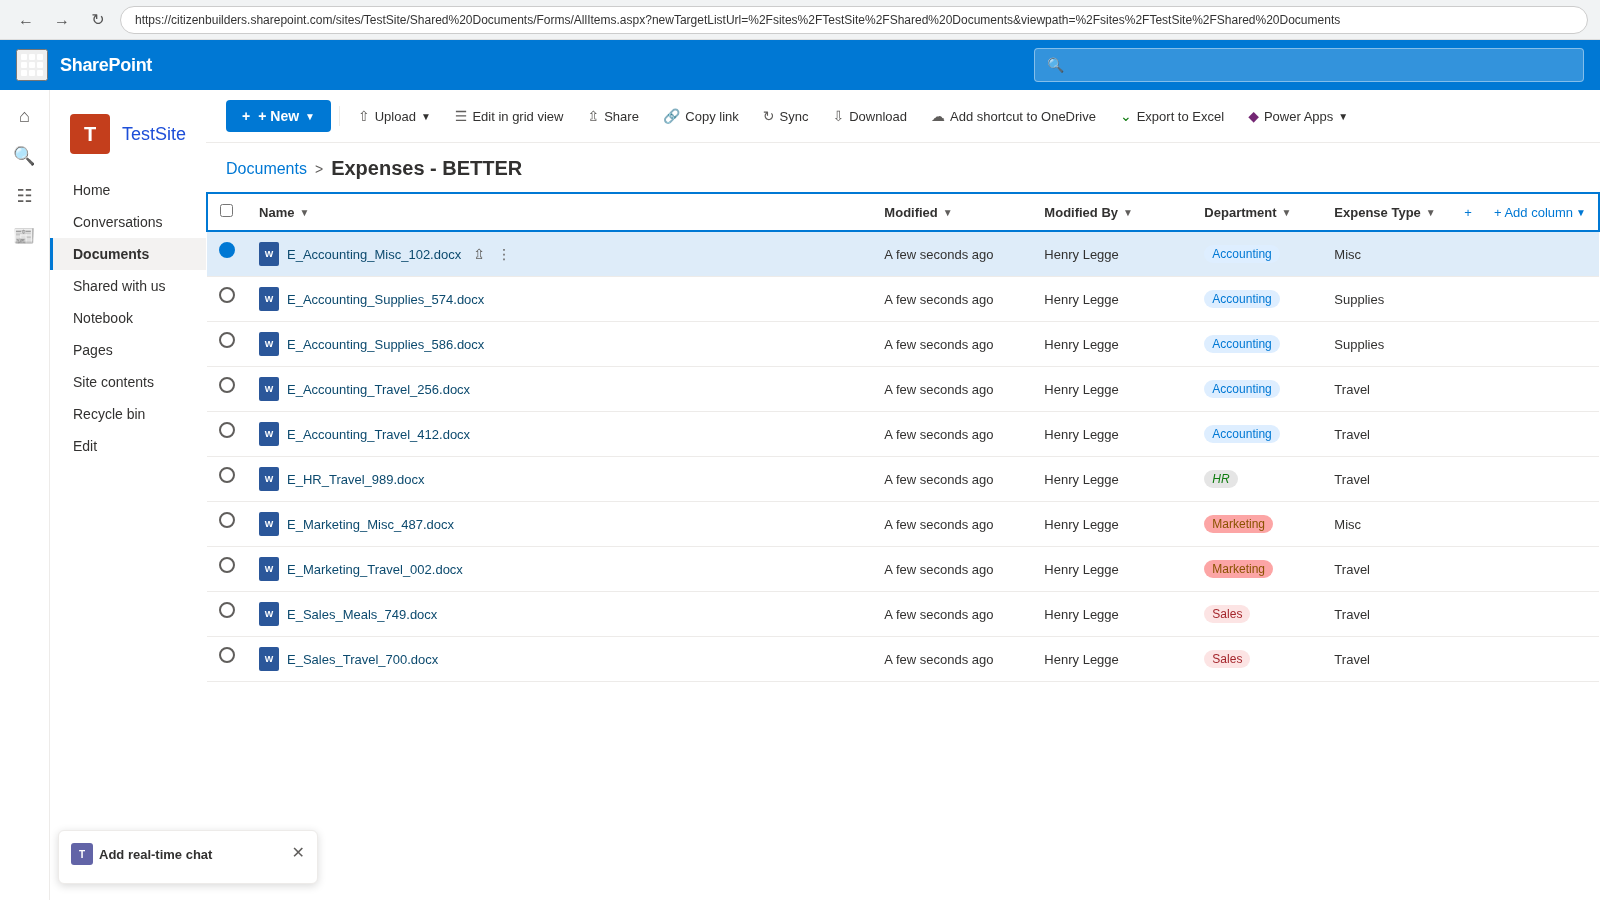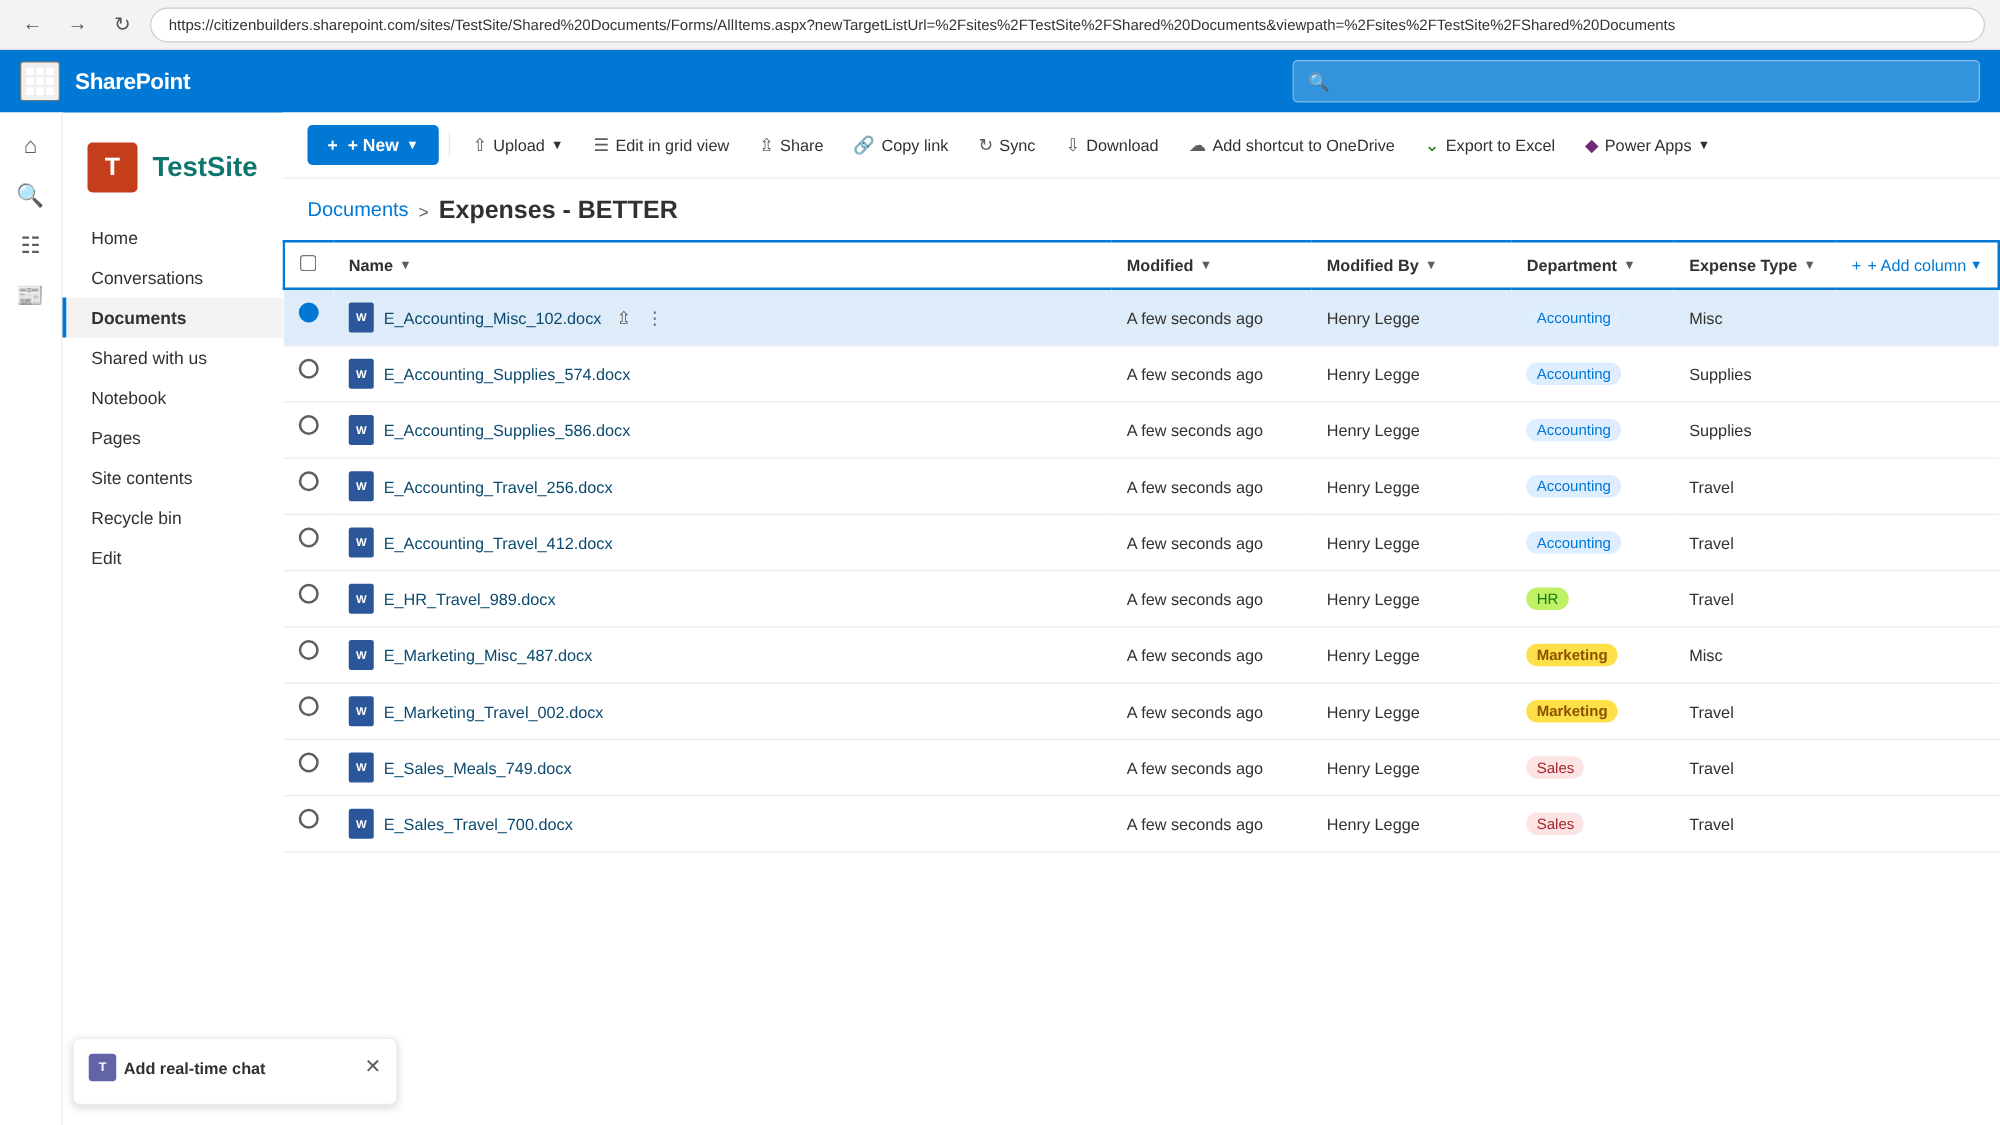--- a/index.html
+++ b/index.html
@@ -126,21 +126,21 @@
       display: flex; align-items: center; gap: 12px;
       padding: 16px 20px 20px;
     }
     .site-logo-icon {
       width: 40px; height: 40px;
       background: #c43e1c;
       border-radius: 4px;
       display: flex; align-items: center; justify-content: center;
       color: #fff; font-weight: 700; font-size: 20px;
     }
-    .site-name { font-size: 22px; font-weight: 700; color: #0f766e; }
+    .site-name { font-size: 18px; font-weight: 400; color: #1d4ed8; }
 
     .nav-item {
       padding: 8px 20px;
       cursor: pointer;
       color: #323130;
       font-size: 14px;
       border-left: 3px solid transparent;
     }
     .nav-item.active {
       font-weight: 600;
@@ -258,22 +258,22 @@
     .file-link { color: #0c4a6e; cursor: pointer; }
 
     .tag {
       display: inline-block;
       padding: 2px 8px;
       border-radius: 10px;
       font-size: 12px;
       font-weight: 500;
     }
     .tag-accounting { background: #deeeff; color: #0078d4; }
-    .tag-hr { background: #bef264; color: #107c10; }
-    .tag-marketing { background: #fde047; color: #8a5200; font-weight: bold; }
+    .tag-hr { background: #e5e5e5; color: #107c10; font-style: italic; }
+    .tag-marketing { background: #fca5a5; color: #8a5200; }
     .tag-sales { background: #fce4e4; color: #a4262c; }
 
     .sort-icon { font-size: 10px; color: #605e5c; margin-left: 3px; }
     .add-col-btn {
       background: transparent;
       border: none;
       cursor: pointer;
       color: #0078d4;
       font-size: 13px;
       padding: 0;
@@ -500,21 +500,21 @@
             </th>
             <th class="col-exptype">
               <div class="th-sort">
                 <span>Expense Type</span>
                 <span class="sort-icon">▼</span>
               </div>
             </th>
             <th class="col-addcol">
               <button class="add-col-btn">
                 <span>+</span>
-                <span style="margin-left:2px;">+ Add column</span>
+                <span style="margin-left:19px;">+ Add column</span>
                 <span style="font-size:10px;">▼</span>
               </button>
             </th>
           </tr>
         </thead>
         <tbody id="table-body">
         <tr class="selected">
               <td class="checkbox-cell">
                 <div class="row-radio" style="background: rgb(0, 120, 212); border-color: rgb(0, 120, 212);"></div>
               </td>

